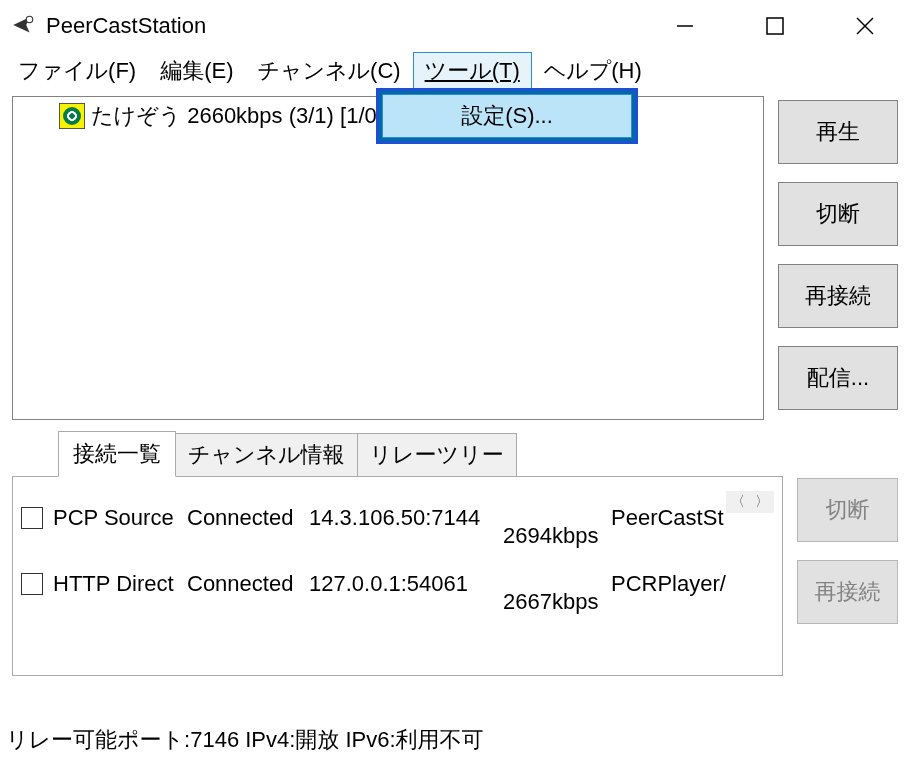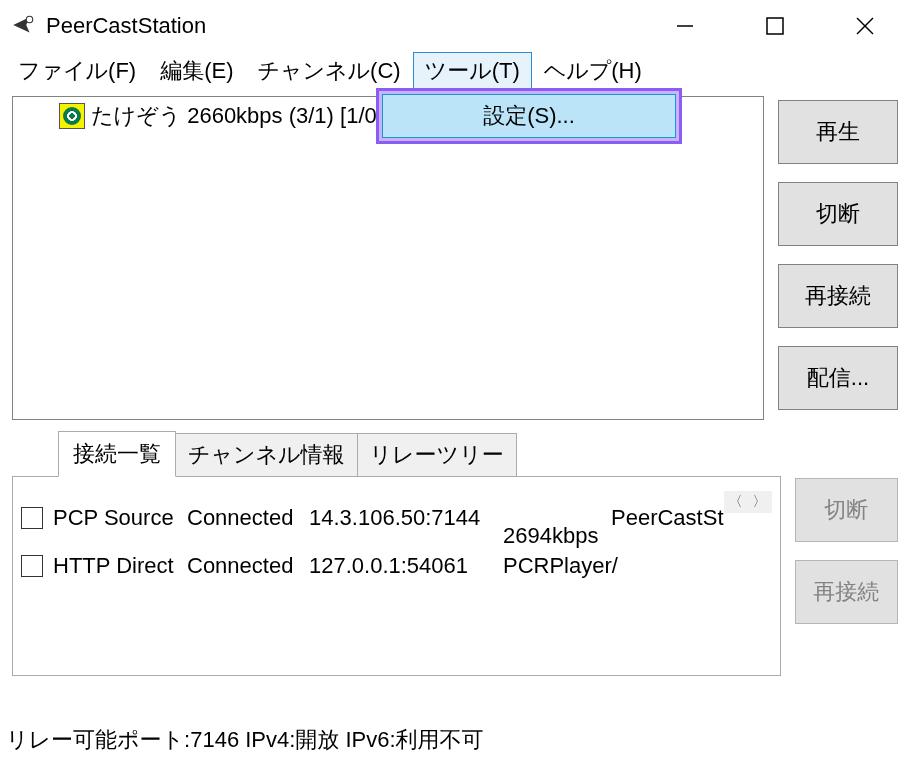--- a/index.html
+++ b/index.html
@@ -56,28 +56,29 @@
   .menu-item {
     padding: 4px 12px;
     font-size: 22px;
     color: #000;
     position: relative;
   }
   .menu-item.open {
     border: 1px solid #2a8dd4;
     background: #e6f3fb;
     padding: 3px 11px;
+    text-decoration: underline;
   }
   .dropdown {
     position: absolute;
     top: 88px;
     left: 376px;
-    width: 306px;
-    border: 3px solid #8b5cf6;
-    background: #c4b5fd;
+    width: 262px;
+    border: 3px solid #1d4ed8;
+    background: #0369a1;
     padding: 3px;
     z-index: 10;
   }
   .dropdown-item {
     background: #bce4f9;
     border: 1px solid #2a8dd4;
     text-align: center;
     padding: 6px 0;
     font-size: 22px;
   }
@@ -322,20 +323,21 @@
           <span class="cell-state">Connected</span>
           <span class="cell-addr">14.3.106.50:7144</span>
           <span class="cell-bw">2694kbps</span>
           <span class="cell-agent">PeerCastSt</span>
         </div>
         <div class="conn-row">
           <span class="chk"></span>
           <span class="cell-proto">HTTP Direct</span>
           <span class="cell-state">Connected</span>
           <span class="cell-addr">127.0.0.1:54061</span>
+          <span class="cell-bw">2667kbps</span>
           <span class="cell-agent">PCRPlayer/</span>
         </div>
       </div>
       <div class="h-scrollbar">
         <div class="sb-arrow">〈</div>
         <div class="sb-track">
           <div class="sb-thumb"></div>
         </div>
         <div class="sb-arrow">〉</div>
       </div>

